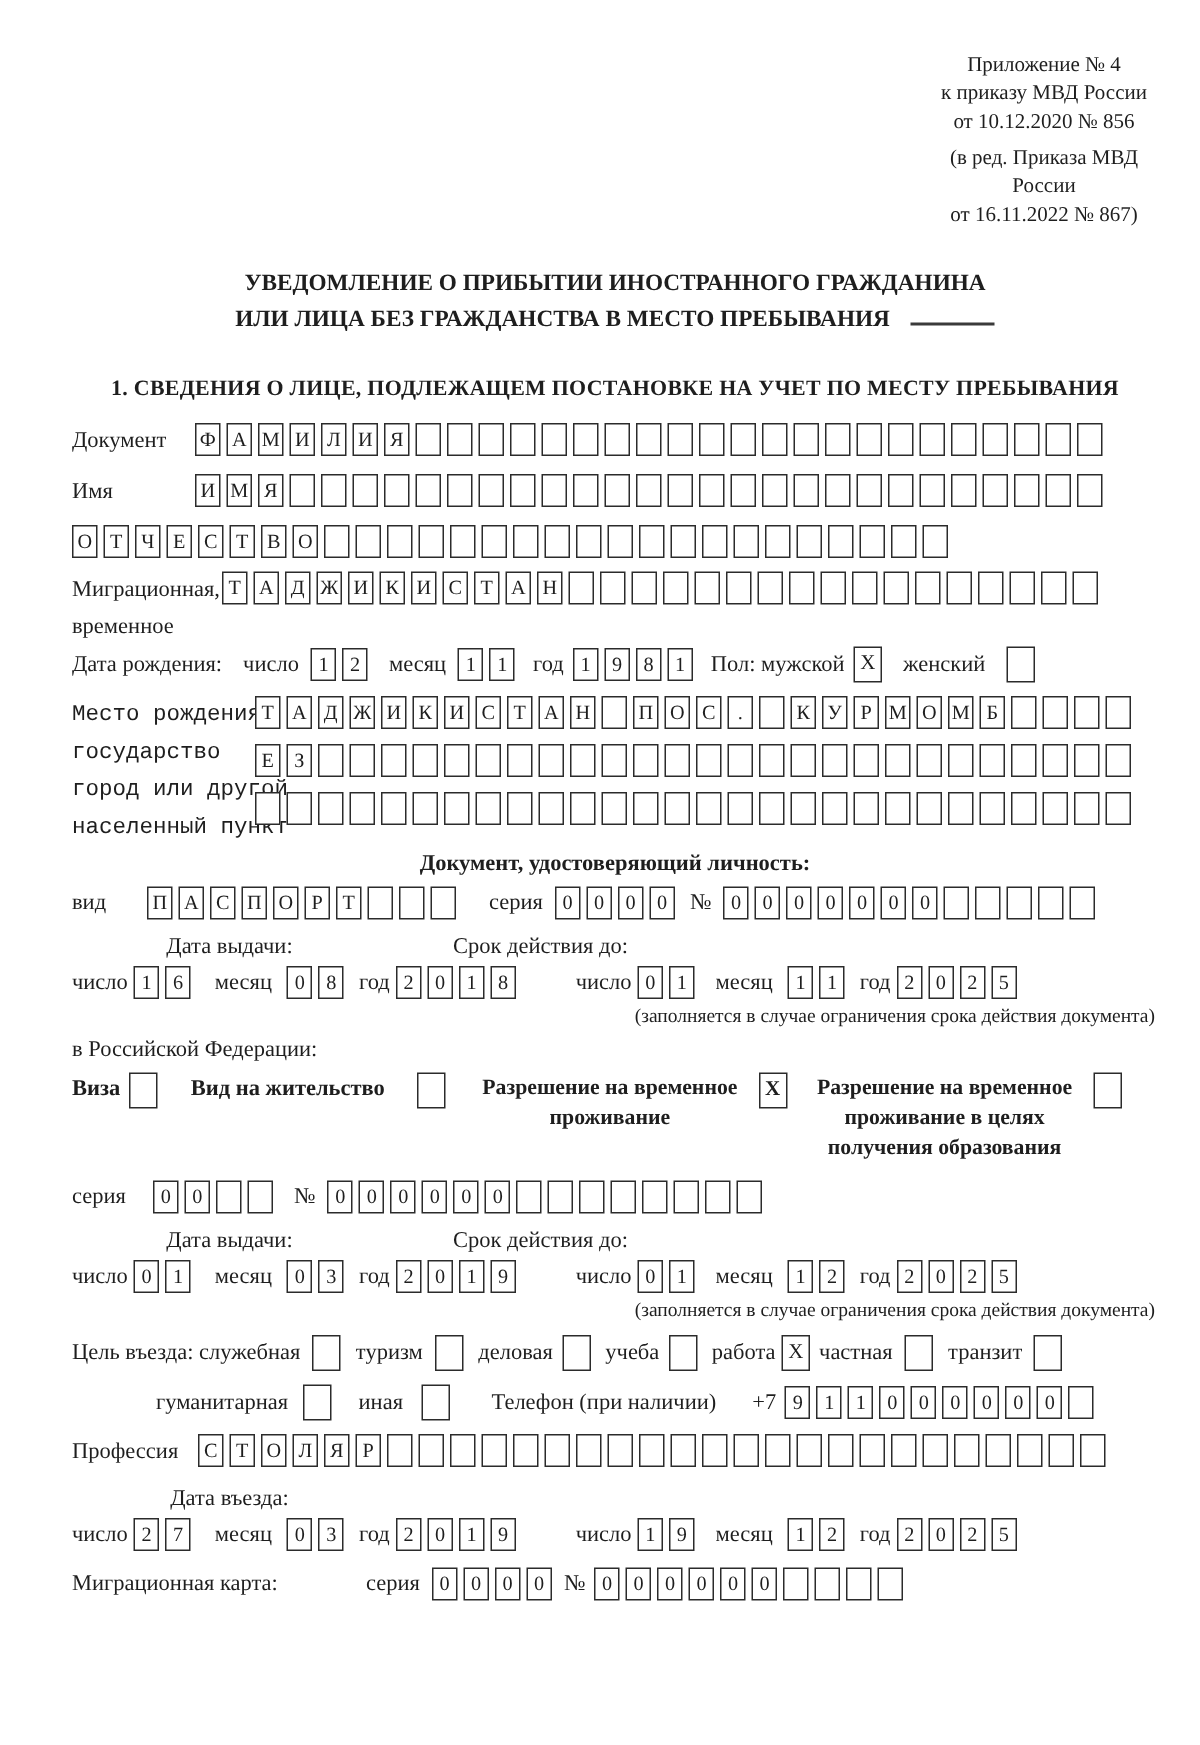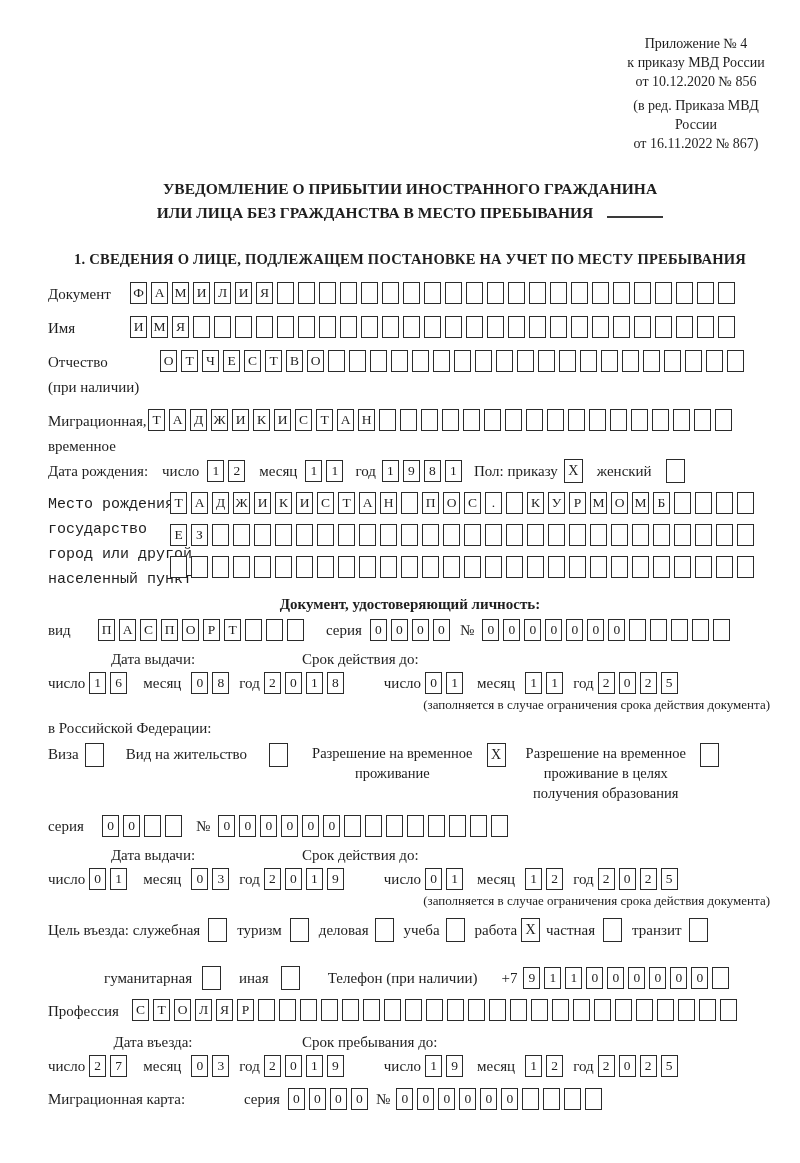--- a/index.html
+++ b/index.html
@@ -12,21 +12,21 @@
   .hdr .sub{margin-top:5px;}
   .forma{font-weight:bold;text-align:right;margin-top:20px;letter-spacing:.5px;font-size:15.5px;padding-right:4px;}
 
   
   .title{font-weight:bold;text-align:center;font-size:15.5px;line-height:24px;margin-top:24px;}
   .blank{display:inline-block;width:56px;border-bottom:2px solid #3a3a3a;height:13px;margin-left:14px;}
   .sect{font-weight:bold;text-align:center;font-size:14.6px;margin-top:26px;letter-spacing:.2px;}
 
   
   .row{display:flex;align-items:center;margin-top:8px;}
-  .row.tops{align-items:flex-start;}
+  .row.tops{align-items:flex-start;font-weight:bold;}
   .lbl{flex:none;white-space:nowrap;}
   .gap{flex:none;display:inline-block;height:1px;}
   .cellrun{flex:none;display:inline-flex;}
   .cell{flex:none;box-sizing:border-box;width:17px;height:22px;border:1.5px solid #2b2b2b;margin-right:4px;
         display:inline-flex;align-items:center;justify-content:center;font-size:13.5px;background:#fff;}
   .cbox{flex:none;box-sizing:border-box;width:19px;height:24px;border:1.5px solid #2b2b2b;
         display:inline-flex;align-items:center;justify-content:center;font-size:14px;background:#fff;}
   .lines{display:inline-block;font-size:14.5px;line-height:20px;}
   .lines span{display:block;text-align:center;}
   .tlbl{line-height:22px;}
@@ -142,24 +142,20 @@
               <span class="cell"></span>
               <span class="cell"></span>
               <span class="cell"></span>
               <span class="cell"></span>
               <span class="cell"></span>
               <span class="cell"></span>
             </span></div>
         </div>
       </div>
       <div class="sg">
-        <div class="sgl" style="width: 112px;">
-          <span>Отчество</span>
-          <span>(при наличии)</span>
-        </div>
         <div class="sgr">
           <div class="cellrow"><span class="cellrun">
               <span class="cell">О</span>
               <span class="cell">Т</span>
               <span class="cell">Ч</span>
               <span class="cell">Е</span>
               <span class="cell">С</span>
               <span class="cell">Т</span>
               <span class="cell">В</span>
               <span class="cell">О</span>
@@ -243,21 +239,21 @@
         <span class="gap" style="width: 8px;"></span>
         <span class="lbl">год</span>
         <span class="gap" style="width: 6px;"></span>
         <span class="cellrun">
           <span class="cell">1</span>
           <span class="cell">9</span>
           <span class="cell">8</span>
           <span class="cell">1</span>
         </span>
         <span class="gap" style="width: 8px;"></span>
-        <span class="lbl">Пол: приказу</span>
+        <span class="lbl">Пол: мужской</span>
         <span class="gap" style="width: 6px;"></span>
         <span class="cbox">X</span>
         <span class="gap" style="width: 14px;"></span>
         <span class="lbl">женский</span>
         <span class="gap" style="width: 14px;"></span>
         <span class="cbox"></span>
       </div>
       <div class="sg">
         <div class="sgl" style="width: 122px; font-family: Liberation Mono, monospace;">
           <span>Место рождения:</span>
@@ -579,21 +575,21 @@
         <span class="cbox">X</span>
         <span class="gap" style="width: 6px;"></span>
         <span class="lbl">частная</span>
         <span class="gap" style="width: 8px;"></span>
         <span class="cbox"></span>
         <span class="gap" style="width: 10px;"></span>
         <span class="lbl">транзит</span>
         <span class="gap" style="width: 8px;"></span>
         <span class="cbox"></span>
       </div>
-      <div class="row" style="margin-top: 24px;">
+      <div class="row" style="margin-top: 9px;">
         <span class="gap" style="width: 56px;"></span>
         <span class="lbl">гуманитарная</span>
         <span class="gap" style="width: 10px;"></span>
         <span class="cbox"></span>
         <span class="gap" style="width: 18px;"></span>
         <span class="lbl">иная</span>
         <span class="gap" style="width: 12px;"></span>
         <span class="cbox"></span>
         <span class="gap" style="width: 28px;"></span>
         <span class="lbl">Телефон (при наличии)</span>
@@ -646,21 +642,20 @@
               <span class="cell"></span>
               <span class="cell"></span>
               <span class="cell"></span>
               <span class="cell"></span>
               <span class="cell"></span>
             </span></div>
         </div>
       </div>
       <div class="duo">
         <span class="dl">Дата въезда:</span>
-        <span class="dr">Срок пребывания до:</span>
       </div>
       <div class="row" style="margin-top: 4px;">
         <span class="lbl">число</span>
         <span class="gap" style="width: 4px;"></span>
         <span class="cellrun">
           <span class="cell">2</span>
           <span class="cell">7</span>
         </span>
         <span class="gap" style="width: 12px;"></span>
         <span class="lbl">месяц</span>

